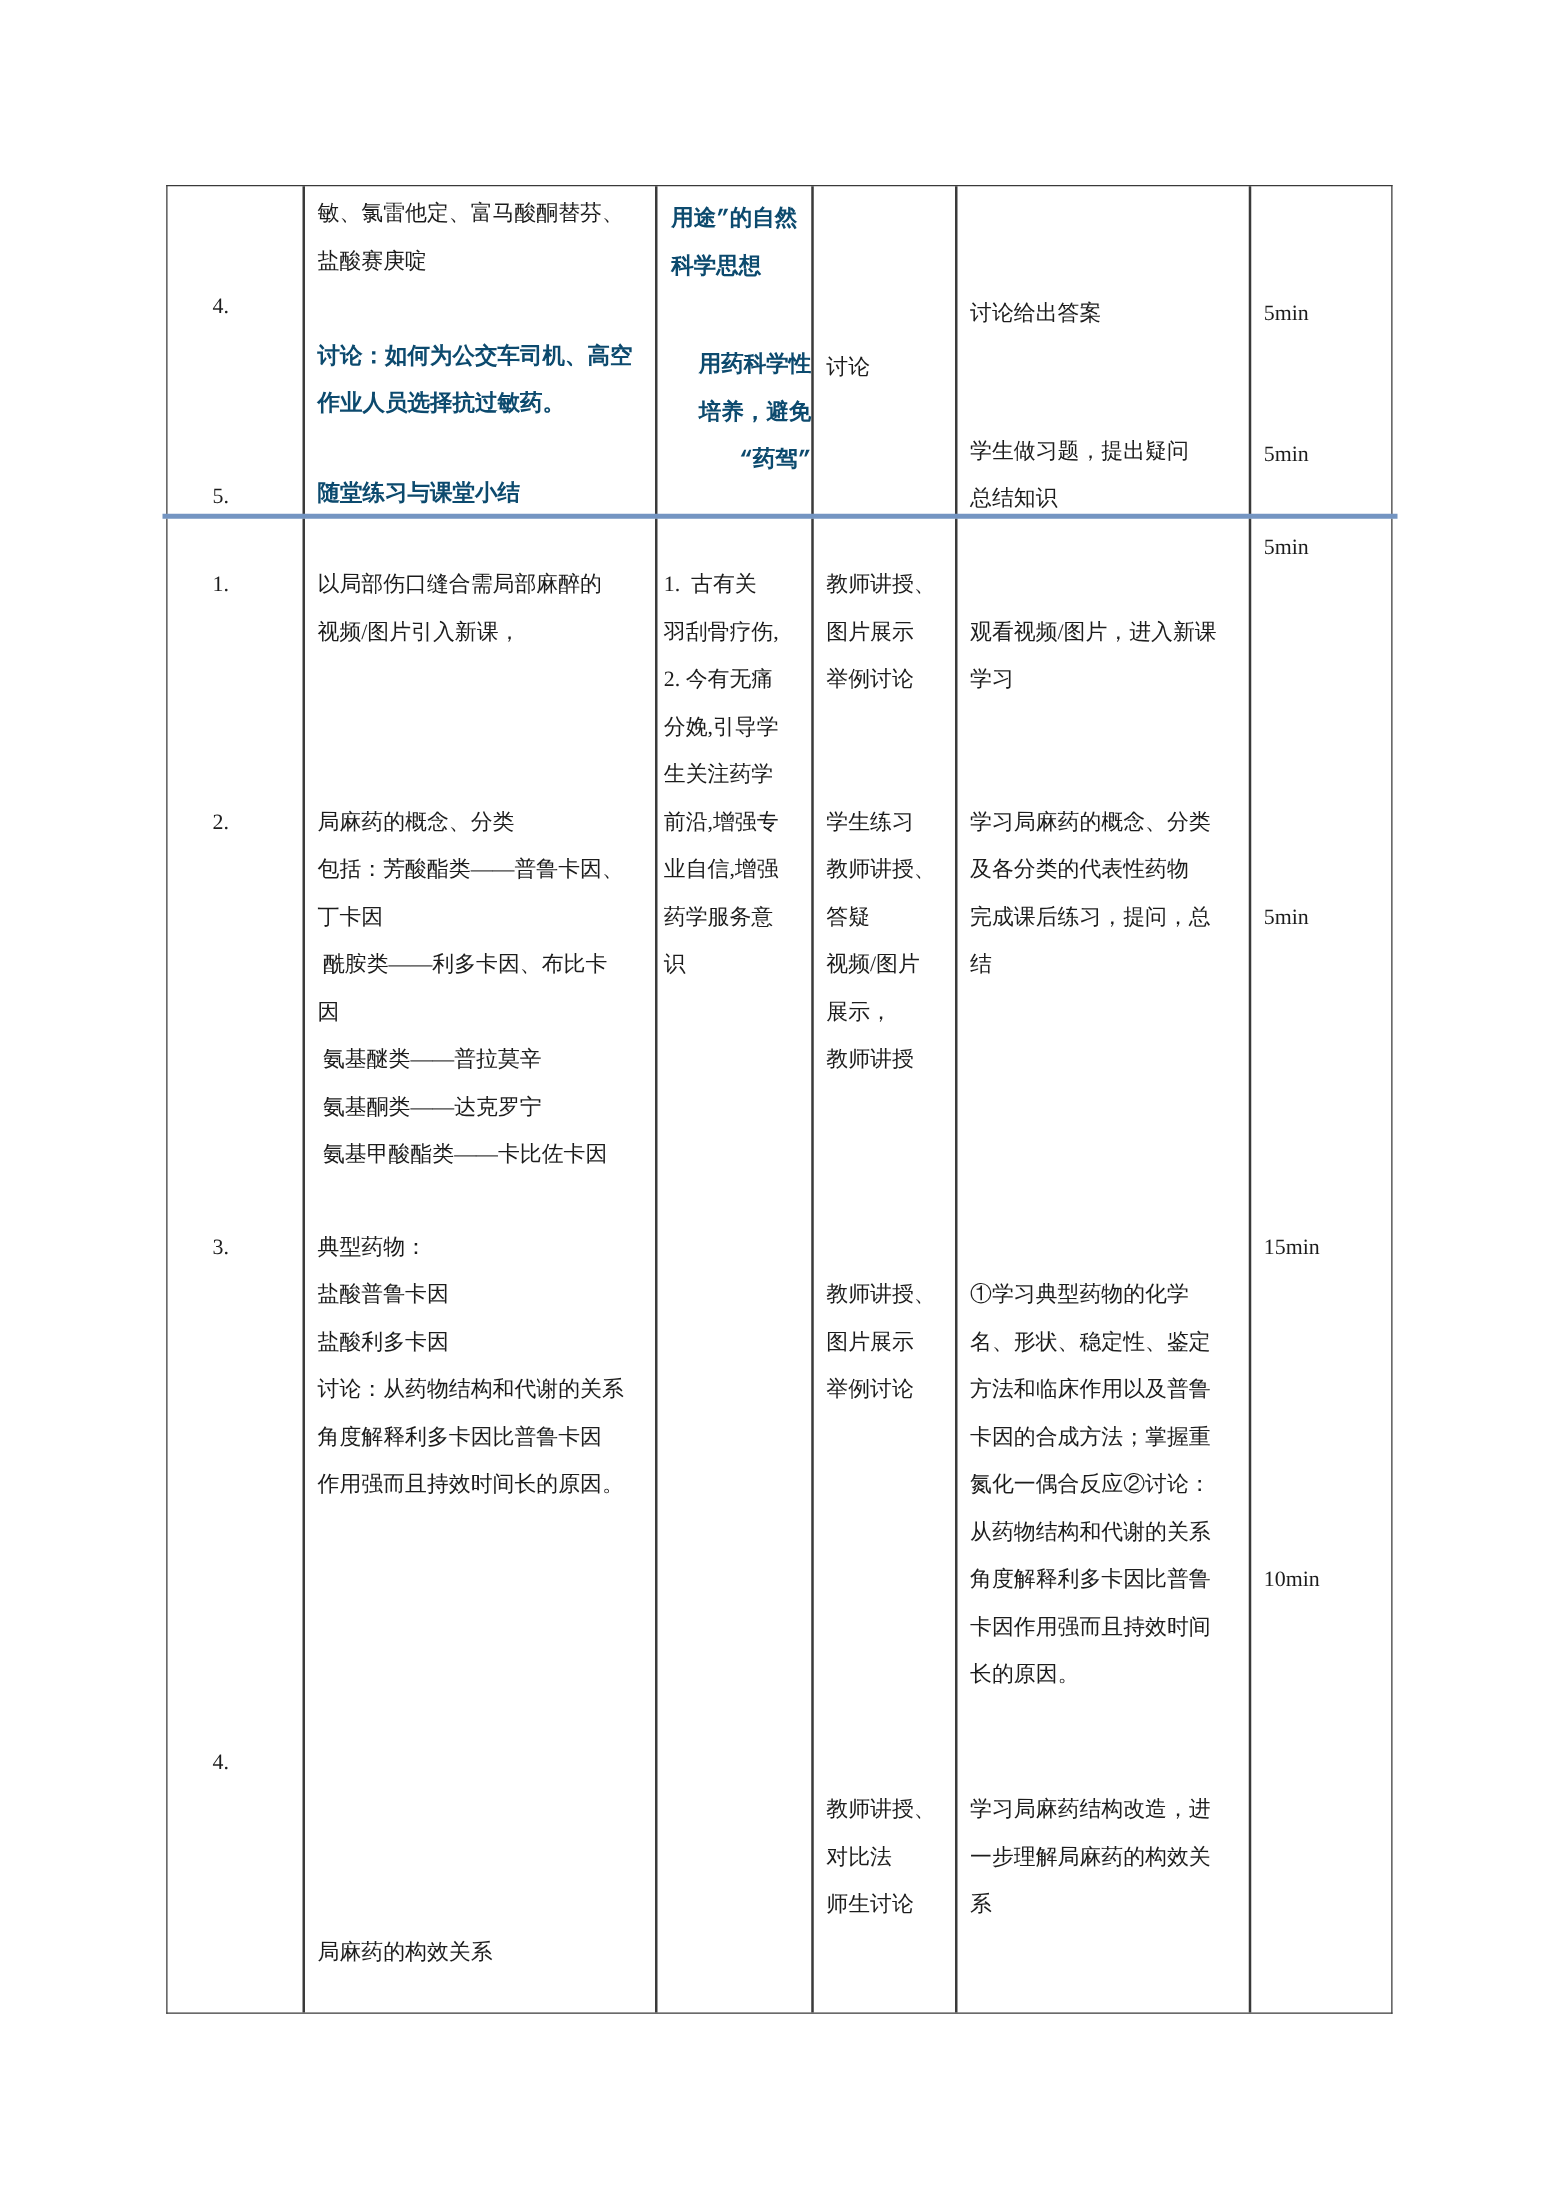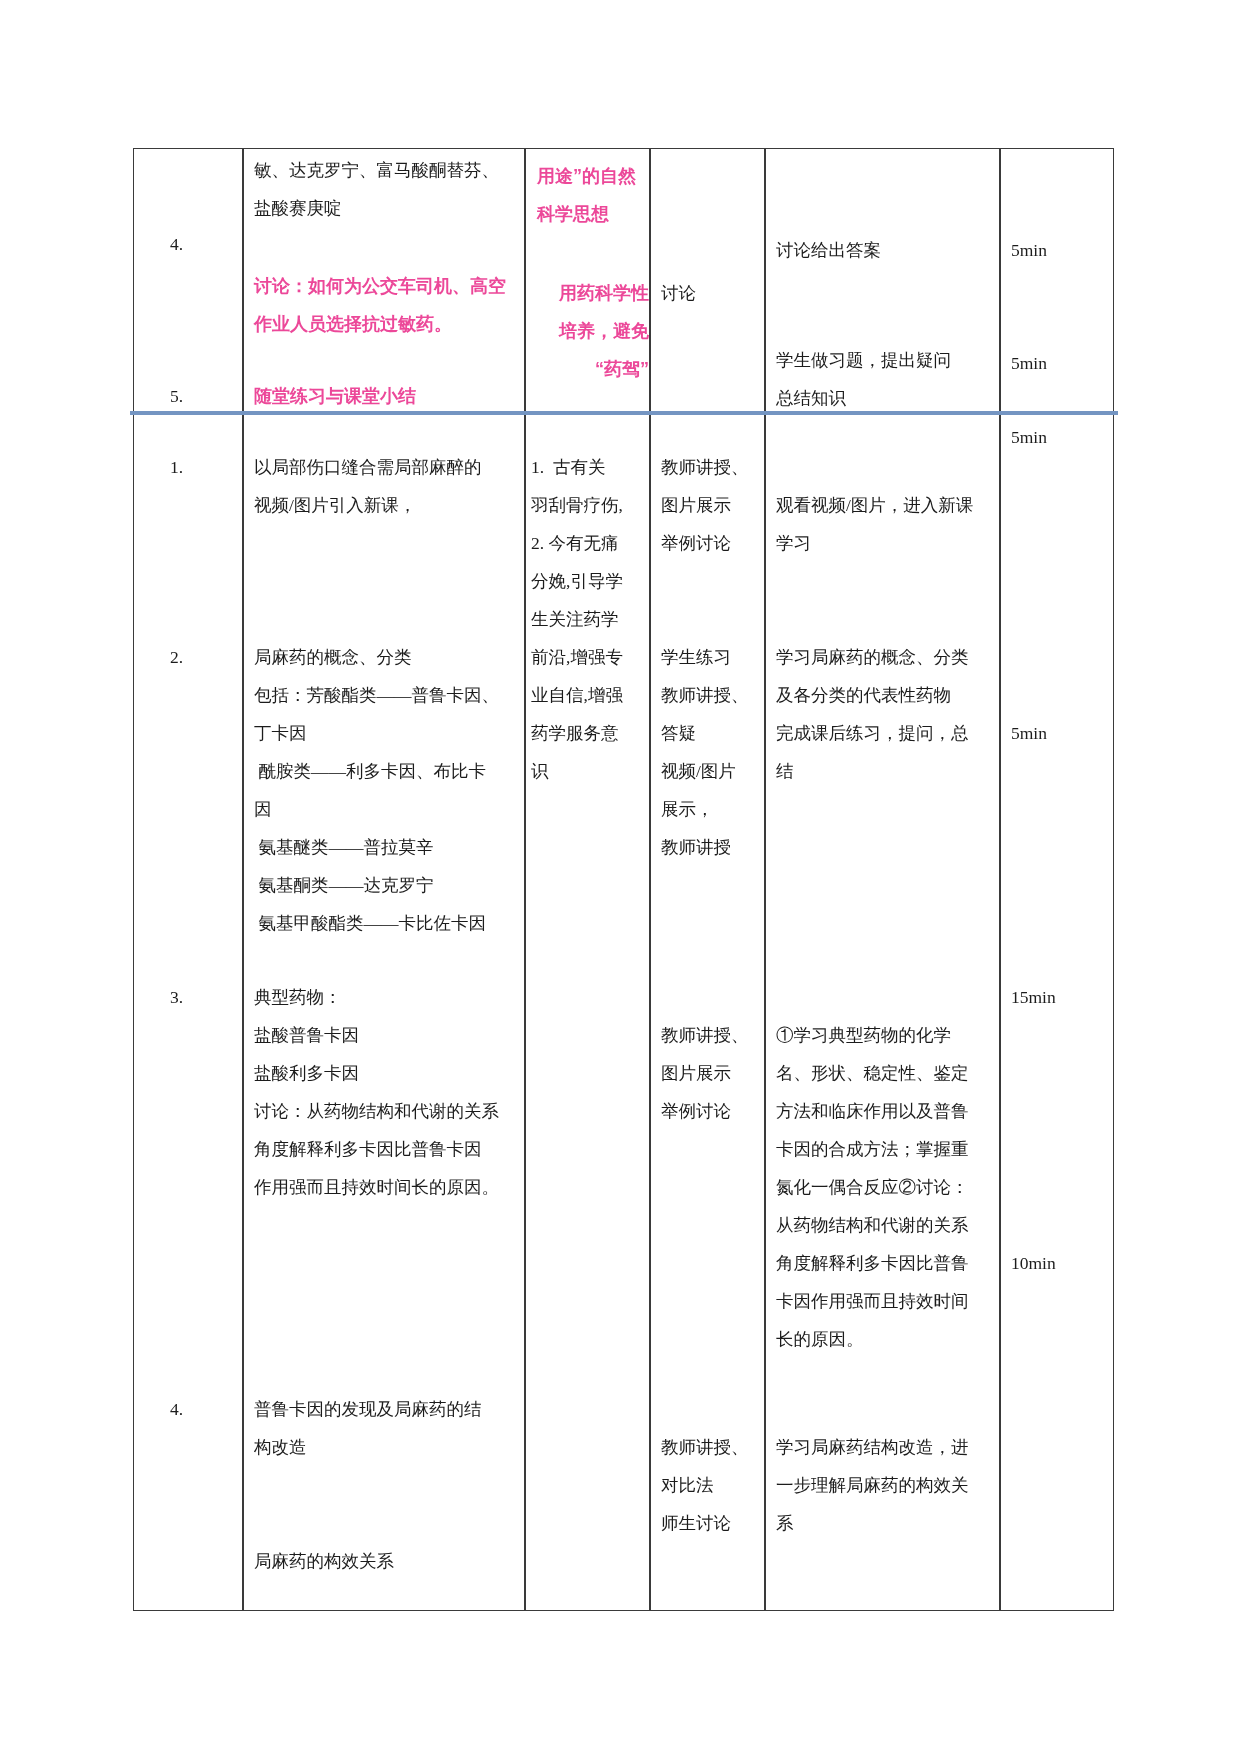--- a/index.html
+++ b/index.html
@@ -25,41 +25,41 @@
     border-bottom:1.5px solid #3a3a3a;
   }
   .vline{position:absolute;top:0;bottom:0;width:1.5px;background:#3a3a3a;}
   .vl1{left:108px;}.vl2{left:390px;}.vl3{left:515px;}.vl4{left:630px;}.vl5{left:865px;}
   .blk{
     position:absolute;margin:0;
     font-size:17.5px;line-height:38px;
     white-space:pre-wrap;
   }
   .heiti{
-    font-family:Liberation Sans, sans-serif;
-    font-weight:700;font-size:18px;color:#ec4899;
+    font-family:Liberation Mono, monospace;
+    font-weight:700;font-size:18px;color:#0c4a6e;
   }
   .divider{position:absolute;left:130px;top:411px;width:988px;height:4px;}
 </style>
 </head>
 <body>
 
 <div class="page">
 
   <div class="tbl tbl-top">
     <div class="vline vl1"></div>
     <div class="vline vl2"></div>
     <div class="vline vl3"></div>
     <div class="vline vl4"></div>
     <div class="vline vl5"></div>
 
     <p class="blk" style="left:36px;top:76px;">4.</p>
     <p class="blk" style="left:36px;top:228px;">5.</p>
 
-    <p class="blk" style="left:120px;top:2px;width:265px;">敏、达克罗宁、富马酸酮替芬、
+    <p class="blk" style="left:120px;top:2px;width:265px;">敏、氯雷他定、富马酸酮替芬、
 盐酸赛庚啶</p>
     <p class="blk heiti" style="left:120px;top:118px;width:270px;">讨论：如何为公交车司机、高空
 作业人员选择抗过敏药。</p>
     <p class="blk heiti" style="left:120px;top:228px;width:220px;">随堂练习与课堂小结</p>
 
     <p class="blk heiti" style="left:403px;top:8px;width:112px;">用途”的自然
 科学思想</p>
     <p class="blk heiti" style="left:403px;top:125px;width:112px;text-align:right;">用药科学性
 培养，避免
  “药驾”</p>
@@ -97,22 +97,20 @@
 因
  氨基醚类——普拉莫辛
  氨基酮类——达克罗宁
  氨基甲酸酯类——卡比佐卡因</p>
     <p class="blk" style="left:120px;top:563px;width:265px;">典型药物：
 盐酸普鲁卡因
 盐酸利多卡因
 讨论：从药物结构和代谢的关系
 角度解释利多卡因比普鲁卡因
 作用强而且持效时间长的原因。</p>
-    <p class="blk" style="left:120px;top:975px;width:265px;">普鲁卡因的发现及局麻药的结
-构改造</p>
     <p class="blk" style="left:120px;top:1127px;width:265px;">局麻药的构效关系</p>
 
     <p class="blk" style="left:397px;top:33px;width:115px;">1.  古有关
 羽刮骨疗伤,
 2. 今有无痛
 分娩,引导学
 生关注药学
 前沿,增强专
 业自信,增强
 药学服务意

